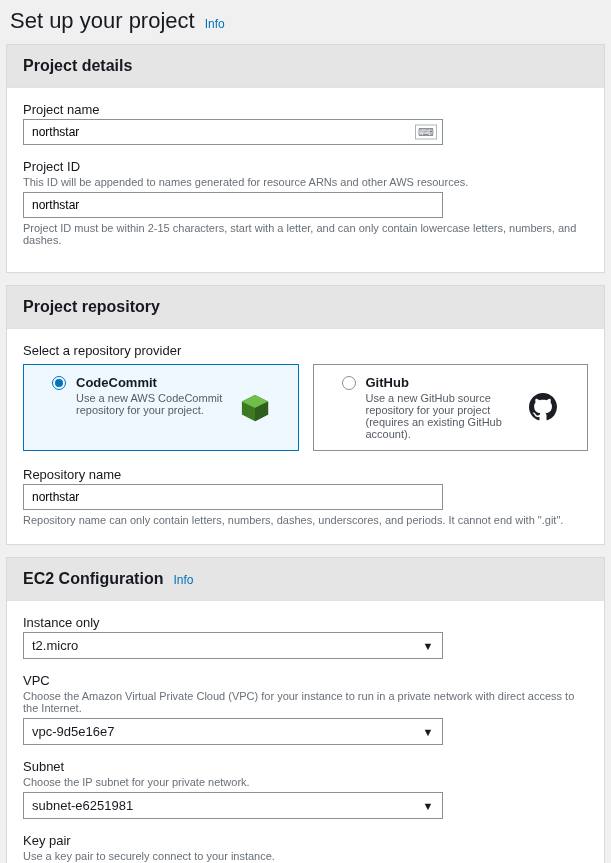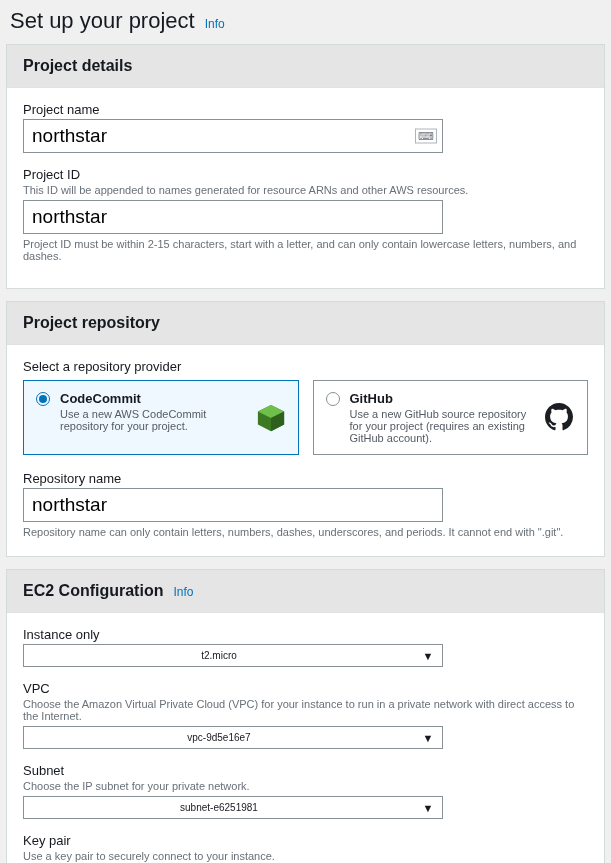--- a/index.html
+++ b/index.html
@@ -30,43 +30,43 @@
   .panel-body { padding: 14px 16px 18px 16px; }
   .field { margin-bottom: 14px; }
   .field-label { display: block; font-size: 13px; color: #16191f; margin-bottom: 2px; }
   .field-help { font-size: 11px; color: #687078; margin: 2px 0 4px 0; }
   .field-after { font-size: 11px; color: #687078; margin-top: 4px; }
   input[type=text] {
     width: 420px;
     max-width: 100%;
     padding: 5px 8px;
     border: 1px solid #879196;
-    font-size: 19px;
+    font-size: 12px;
     background: #fff;
   }
   .select-wrap {
     width: 420px;
     max-width: 100%;
     border: 1px solid #879196;
     display: flex;
     align-items: center;
     background: #fff;
   }
-  .select-wrap .value { flex: 1; padding: 5px 8px; font-size: 10px; text-align: center; }
+  .select-wrap .value { flex: 1; padding: 5px 8px; font-size: 13px; }
   .select-wrap .caret {
     width: 28px;
     text-align: center;
     font-size: 11px;
     color: #16191f;
   }
   .radio-row { display: flex; gap: 14px; margin-top: 6px; }
   .radio-card {
     flex: 1;
     border: 1px solid #879196;
-    padding: 10px 12px;
+    padding: 10px 28px;
     display: flex;
     align-items: flex-start;
     gap: 10px;
     position: relative;
     min-height: 60px;
   }
   .radio-card.selected {
     border-color: #0073bb;
     background: #f0f8ff;
   }

